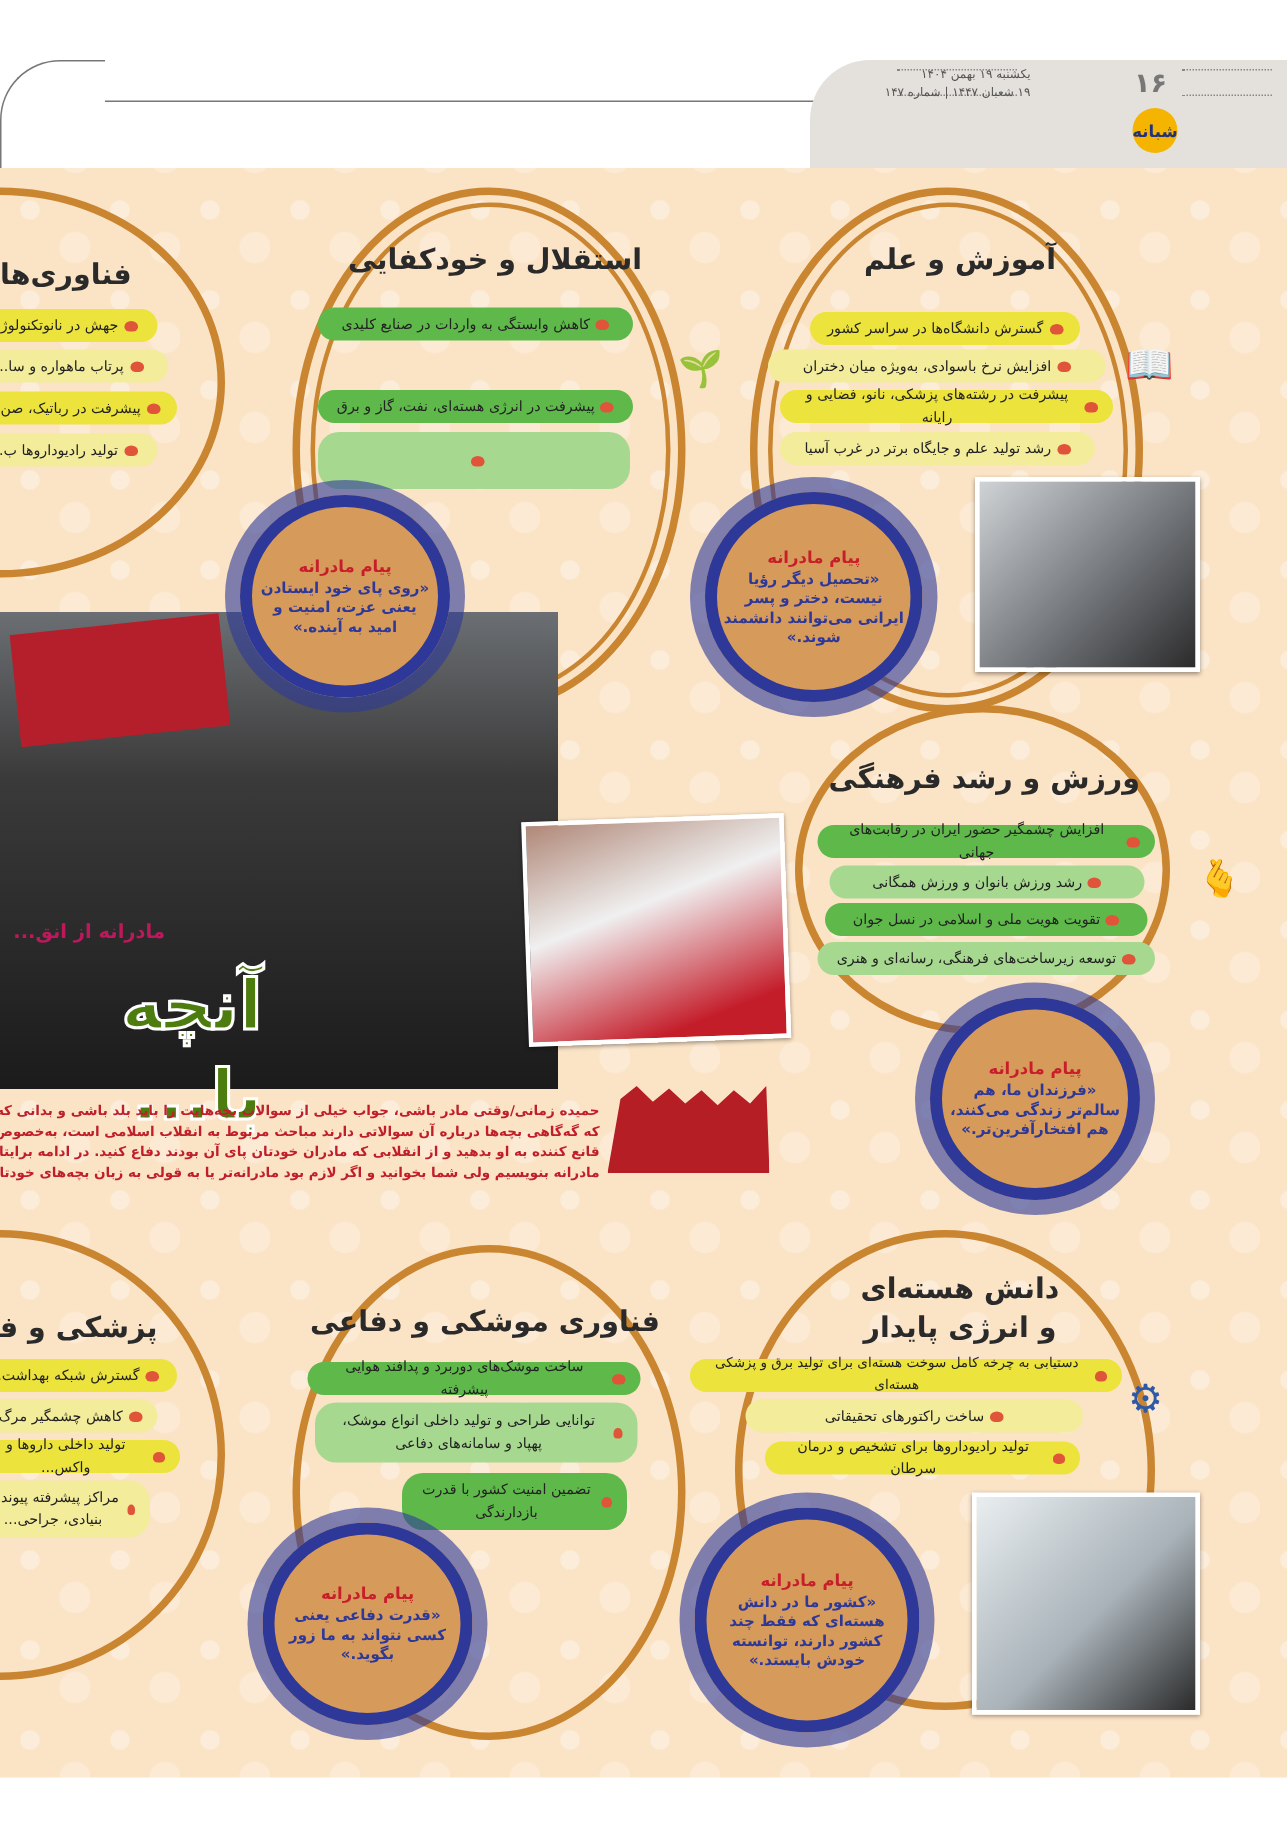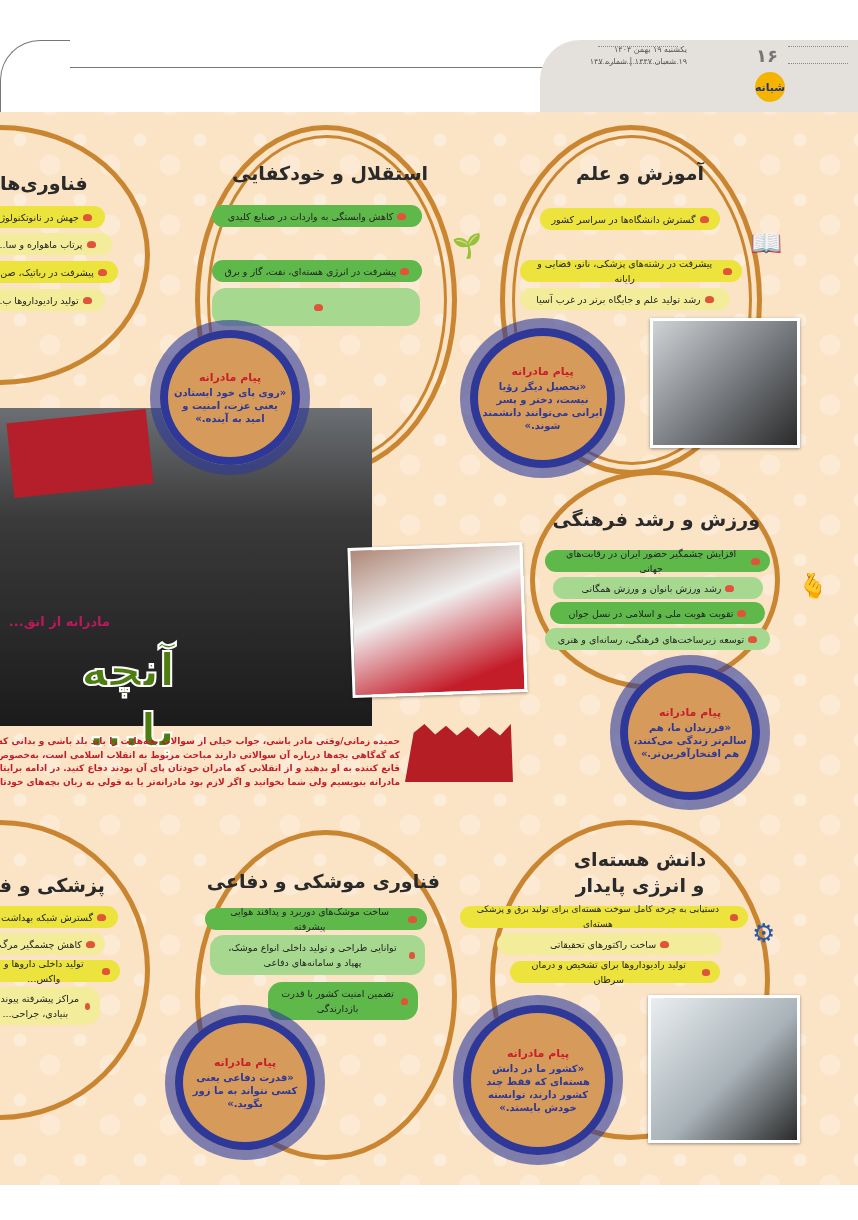--- a/index.html
+++ b/index.html
@@ -55,20 +55,24 @@
   <div class="logo">شبانه</div>
  </div>
 
  <div class="ring" style="left:500px;top:125px;width:262px;height:350px"></div>
  <div class="ring2" style="left:512px;top:135px;width:240px;height:330px"></div>
  <div class="title" style="left:540px;top:162px;width:200px">آموزش و علم</div>
  <div class="pill y1" style="left:540px;top:208px;width:180px;height:22px">
       <span class="fl"></span>
       <span>گسترش دانشگاه‌ها در سراسر کشور</span>
     </div>
+ <div class="pill y2" style="left:512px;top:233px;width:225px;height:22px">
+      <span class="fl"></span>
+      <span>افزایش نرخ باسوادی، به‌ویژه میان دختران</span>
+    </div>
  <div class="pill y1" style="left:520px;top:260px;width:222px;height:22px">
       <span class="fl"></span>
       <span>پیشرفت در رشته‌های پزشکی، نانو، فضایی و رایانه</span>
     </div>
  <div class="pill y2" style="left:520px;top:288px;width:210px;height:22px">
       <span class="fl"></span>
       <span>رشد تولید علم و جایگاه برتر در غرب آسیا</span>
     </div>
  <div class="icon" style="left:750px;top:228px">📖</div>
  <div class="badge" style="left:470px;top:328px;width:145px;height:140px">

